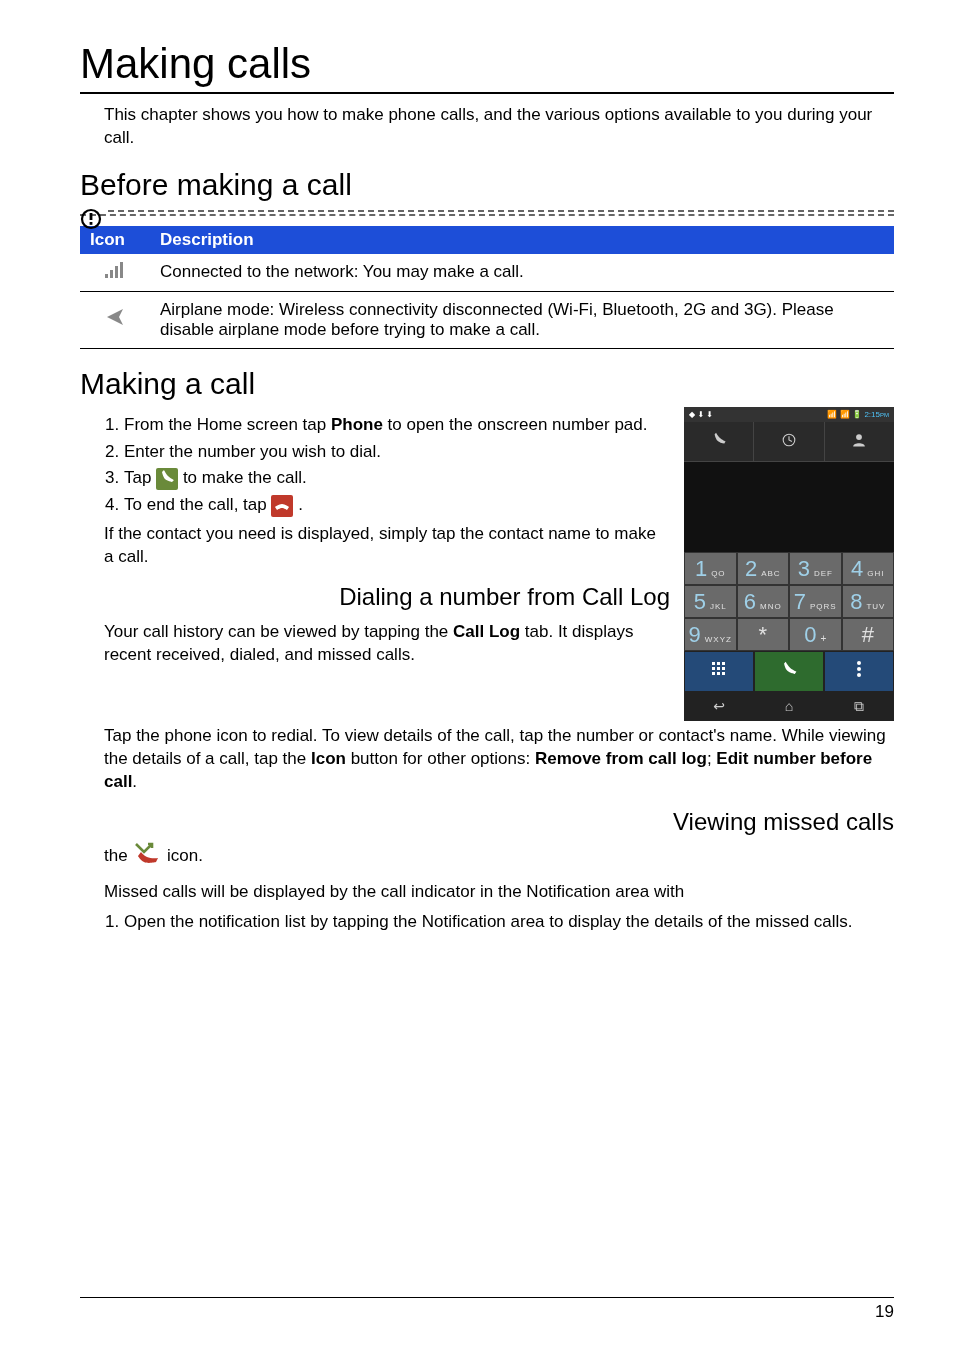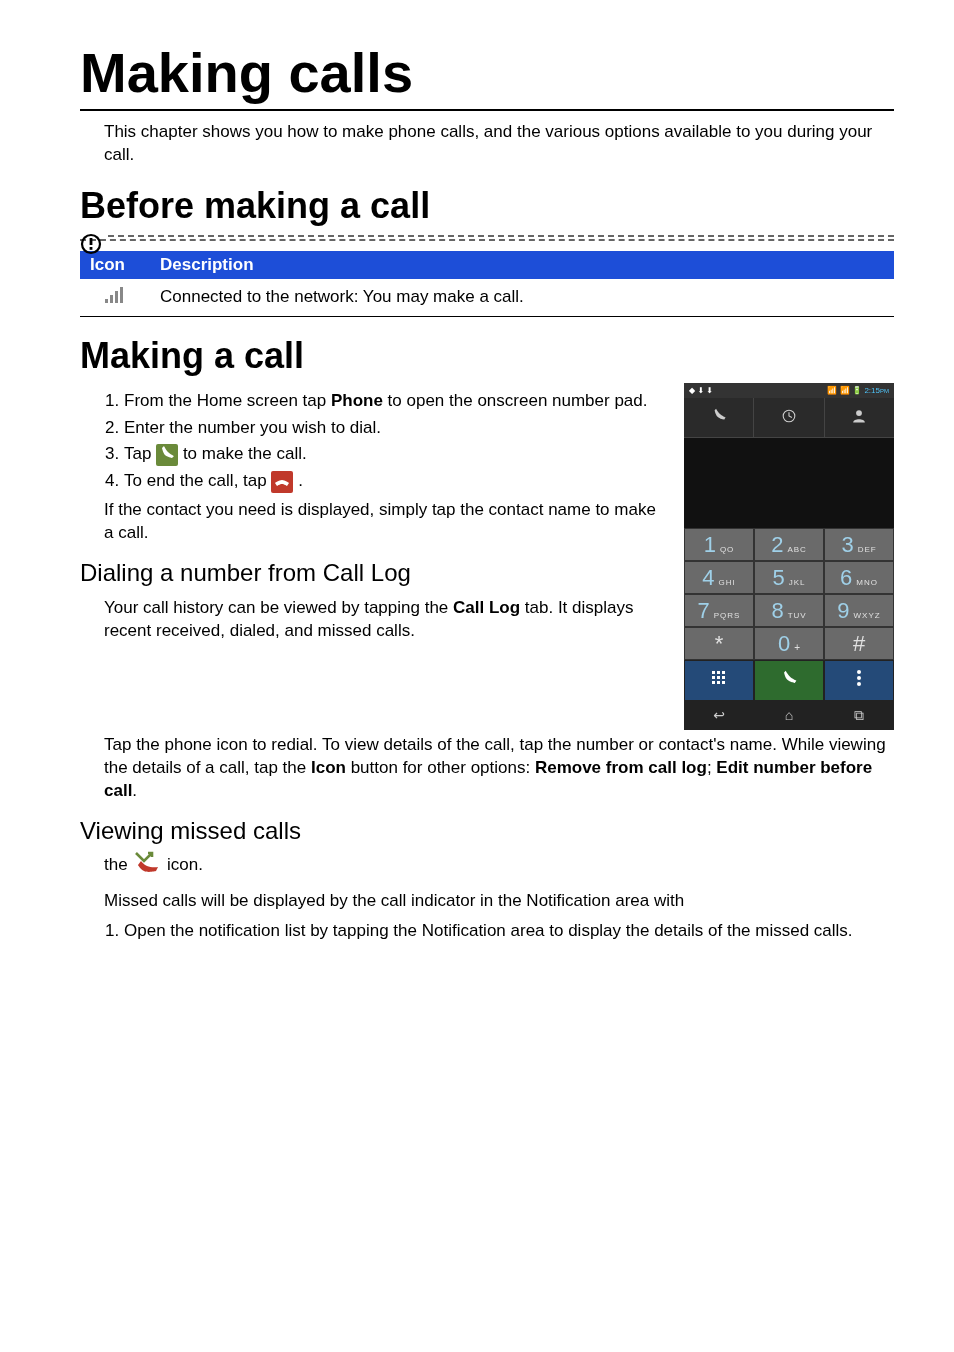--- a/index.html
+++ b/index.html
@@ -14,35 +14,36 @@
     box-sizing: border-box;
     position: relative;
   }
   .page {
     padding: 40px 60px 30px 80px;
     box-sizing: border-box;
     height: 100%;
     position: relative;
   }
   h1.title {
-    font-size: 56px;
-    font-weight: bold;
+    font-size: 42px;
+    font-weight: normal;
     margin: 0 0 4px 0;
     border-bottom: 2px solid #000;
     padding-bottom: 4px;
   }
   h2.section {
-    font-size: 36px;
-    font-weight: bold;
+    font-size: 30px;
+    font-weight: normal;
     margin: 18px 0 6px 0;
   }
   h3.subsection {
     font-size: 24px;
     font-weight: normal;
     margin: 14px 0 6px 0;
+    text-align: right;
   }
   .body-text {
     font-size: 17px;
     line-height: 1.35;
     margin: 10px 0 10px 24px;
   }
   .note-row {
     margin: 8px 0 0 0;
     position: relative;
   }
@@ -119,21 +120,21 @@
   .status-right { color: #4fc3f7; }
   .status-right .batt { color: #f44336; }
   .tab-row { display: flex; background: #2a2a2a; border-bottom: 1px solid #444; }
   .tab-cell {
     flex: 1; text-align: center; padding: 10px 0;
     border-right: 1px solid #444;
     color: #ccc; font-size: 13px;
   }
   .tab-cell:last-child { border-right: none; }
   .display-area { height: 90px; background: #111; }
-  .keypad { display: grid; grid-template-columns: repeat(3, 1fr); }
+  .keypad { display: grid; grid-template-columns: repeat(4, 1fr); }
   .key {
     background: #6a6a6a;
     border: 1px solid #333;
     text-align: center;
     padding: 5px 0 4px 0;
     color: #fff;
     font-size: 20px;
     line-height: 1;
   }
   .key .digit { color: #9fd0e8; font-weight: normal; font-size: 22px; }
@@ -203,20 +204,30 @@
             <svg width="20" height="16" viewBox="0 0 20 16">
                 <rect x="0" y="12" width="3" height="4" fill="#888"></rect>
                 <rect x="5" y="8" width="3" height="8" fill="#888"></rect>
                 <rect x="10" y="4" width="3" height="12" fill="#888"></rect>
                 <rect x="15" y="0" width="3" height="16" fill="#888"></rect>
               </svg>
           </span>
         </td>
         <td>Connected to the network: You may make a call.</td>
       </tr>
+      <tr>
+        <td class="icon-cell">
+          <span>
+            <svg width="20" height="20" viewBox="0 0 20 20">
+                <path d="M2 10 L18 2 L14 10 L18 18 Z" fill="#888"></path>
+              </svg>
+          </span>
+        </td>
+        <td>Airplane mode: Wireless connectivity disconnected (Wi-Fi, Bluetooth, 2G and 3G). Please disable airplane mode before trying to make a call.</td>
+      </tr>
     </tbody>
   </table>
 
   <h2 class="section">Making a call</h2>
 
 
   <div class="row-flex">
     <div class="text-col">
       <ol class="steps">
         <li>
@@ -344,14 +355,17 @@
         </svg>
     </span>
     <span> icon.</span>
   </p>
   <p class="body-text" style="margin-bottom:2px">Missed calls will be displayed by the call indicator in the Notification area with</p>
 
   <ol class="steps">
     <li>Open the notification list by tapping the Notification area to display the details of the missed calls.</li>
   </ol>
 
+  <div class="footer">
+    <span>19</span>
+  </div>
 
 </div>
 
 </body></html>

